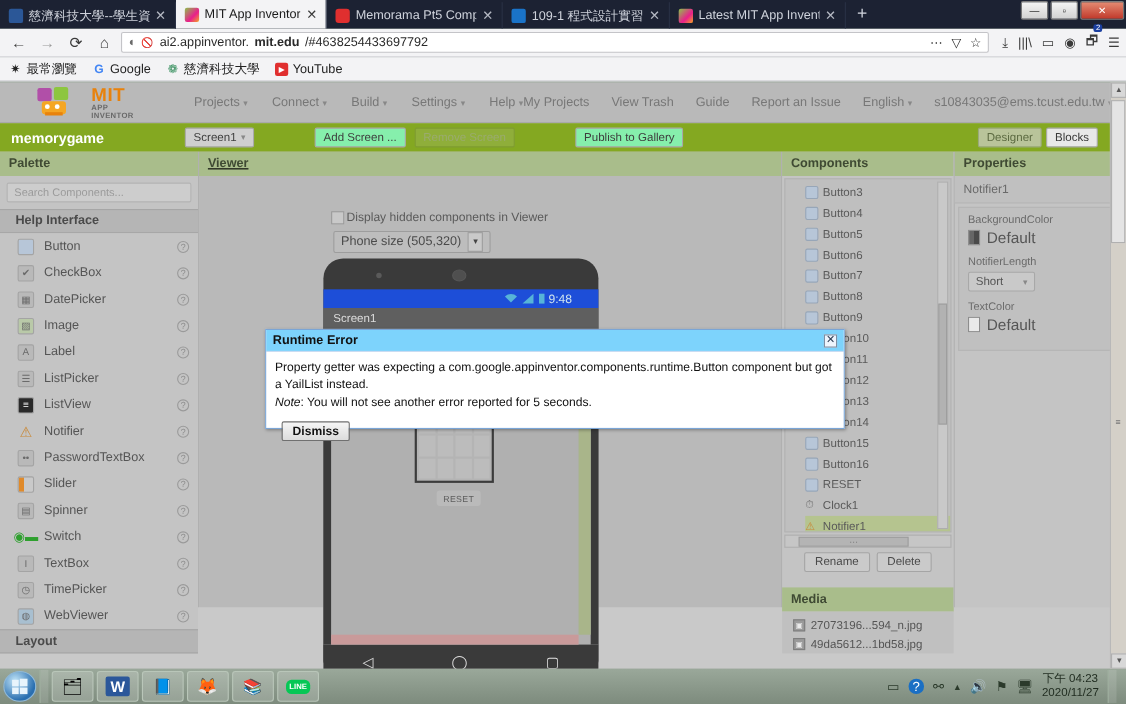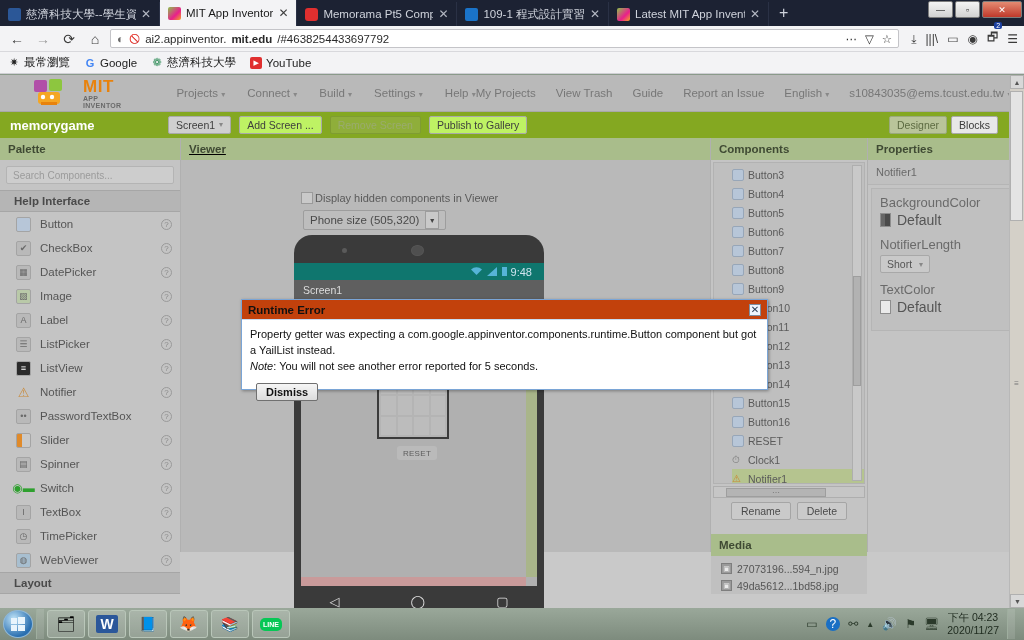--- a/index.html
+++ b/index.html
@@ -90,21 +90,21 @@
     height: 26px; background: #84a821; display: flex; align-items: center;
     padding: 0 10px; gap: 8px;
   }
   .projname { font-size: 13px; font-weight: bold; color: #fff; width: 150px; }
   .pbtn {
     font-size: 10.5px; color: #3e3e3e; background: #cfcfcf;
     border: 1px solid #a9a9a9; border-radius: 2px; padding: 2px 7px;
     display: flex; align-items: center; gap: 4px; line-height: 1.2;
   }
   .pbtn.disabled { color: #9aab6e; background: #8fae3a; border-color: #7f9c32; }
-  .pbtn.white { background: #bef264; }
+  .pbtn.white { background: #86efac; margin-left: 47px; }
   .pbar-right { margin-left: auto; display: flex; gap: 4px; padding-right: 16px; }
   .pbtn.tab-off { background: #b9c49a; border-color: #9aa97c; color: #5d6b42; }
   .pbtn.tab-on  { background: #e8e8e8; border-color: #a9a9a9; color: #3a3a3a; }
 
   .workarea { display: flex; height: 414px; }
 
   .panel-title {
     height: 22px; background: #a9bd8b; color: #3f4a33; font-size: 11.5px;
     font-weight: bold; display: flex; align-items: center; padding: 0 8px;
   }
@@ -153,22 +153,22 @@
   .phone {
     position: absolute; left: 113px; top: 75px; width: 250px; height: 370px;
     background: #3a3a3a; border-radius: 18px 18px 4px 4px;
   }
   .phone-top { height: 28px; position: relative; }
   .phone-cam { position: absolute; left: 48px; top: 13px; width: 5px; height: 5px;
                border-radius: 50%; background: #5a5a5a; }
   .phone-spk { position: absolute; left: 117px; top: 10px; width: 13px; height: 11px;
                border-radius: 50%; background: #4f4f4f; border: 1px solid #565656; }
   .statusbar {
-    height: 17px; background: #0f766e; display: flex; align-items: center;
-    justify-content: flex-end; gap: 3px; padding-right: 12px;
+    height: 17px; background: #1d4ed8; display: flex; align-items: center;
+    justify-content: flex-end; gap: 3px; padding-right: 24px;
     font-size: 11px; color: #cfe4ef;
   }
   .titlebar {
     height: 20px; background: #5f5f5f; color: #ddd; font-size: 10.5px;
     display: flex; align-items: center; padding-left: 9px;
   }
   .app-area { height: 286px; background: #b0b0b0; position: relative;
               border-left: 7px solid #3a3a3a; border-right: 7px solid #3a3a3a; }
   .redbar { height: 9px; background: #c99a9a; }
   .greenedge { position: absolute; right: 0; top: 0; width: 11px; height: 277px; background: #a9b58a; }
@@ -214,48 +214,48 @@
                 color: #555; height: 17px; }
   .media-ico { width: 11px; height: 11px; background: #9a9a9a; border: 1px solid #7e7e7e;
                display: flex; align-items: center; justify-content: center;
                font-size: 7px; color: #eaeaea; }
 
   
   .properties { width: 157px; background: #c4c4c4; border-left: 1px solid #b0b0b0; }
   .prop-sub { font-size: 11px; color: #6a6a6a; padding: 6px 8px; background: #c0c0c0;
               border-bottom: 1px solid #b5b5b5; }
   .prop-box { background: #c0c0c0; border: 1px solid #b5b5b5; margin: 3px; padding: 6px 8px; }
-  .prop-label { font-size: 13px; color: #6a6a6a; margin-bottom: 2px; }
+  .prop-label { font-size: 10px; color: #6a6a6a; margin-bottom: 2px; }
   .prop-val { display: flex; align-items: center; gap: 6px; font-size: 14px;
               color: #555; margin-bottom: 9px; }
   .swatch { width: 11px; height: 14px; border: 1px solid #8d8d8d; }
   .swatch.dark { background: linear-gradient(90deg,#666 50%, #4a4a4a 50%); }
   .swatch.light { background: #eaeaea; }
   .prop-sel { font-size: 10.5px; background: #c9c9c9; border: 1px solid #a8a8a8;
               border-radius: 2px; padding: 2px 6px; display: inline-flex; align-items: center;
-              gap: 7px; color: #555; margin-bottom: 9px; }
+              gap: 18px; color: #555; margin-bottom: 9px; }
 
   
   .page-scroll { position: absolute; right: 0; top: 0; width: 15px; height: 533px;
                  background: #d4d0c8; border-left: 1px solid #b8b8b8; }
   .ps-btn { height: 14px; display: flex; align-items: center; justify-content: center;
             font-size: 7px; color: #555; background: #d8d8d8; border: 1px solid #b0b0b0; }
   .ps-thumb { position: absolute; top: 16px; width: 13px; height: 130px; background: #e4e4e4;
               border: 1px solid #b0b0b0; }
   .ps-grip { position: absolute; top: 300px; width: 13px; height: 16px; display: flex;
              align-items: center; justify-content: center; font-size: 8px; color: #777; }
 
   
   .dialog {
     position: absolute; left: 241px; top: 299px; width: 527px; height: 91px;
     background: #fff; border: 1px solid #7aa5d6; box-shadow: 1px 1px 3px rgba(0,0,0,.35);
     z-index: 50;
   }
   .dlg-head {
-    height: 20px; background: #c2410c; display: flex; align-items: center;
+    height: 20px; background: #7dd3fc; display: flex; align-items: center;
     padding: 0 6px; border-bottom: 1px solid #c9dcf2;
   }
   .dlg-title { font-size: 11.5px; font-weight: bold; color: #111; }
   .dlg-close {
     margin-left: auto; width: 12px; height: 12px; border: 1px solid #7e8fa3;
     display: flex; align-items: center; justify-content: center;
     font-size: 10px; color: #2a3b52; background: #eef4fc; line-height: 1;
   }
   .dlg-body { padding: 7px 8px 0 8px; }
   .dlg-msg { font-size: 11px; color: #111; line-height: 1.45; }

